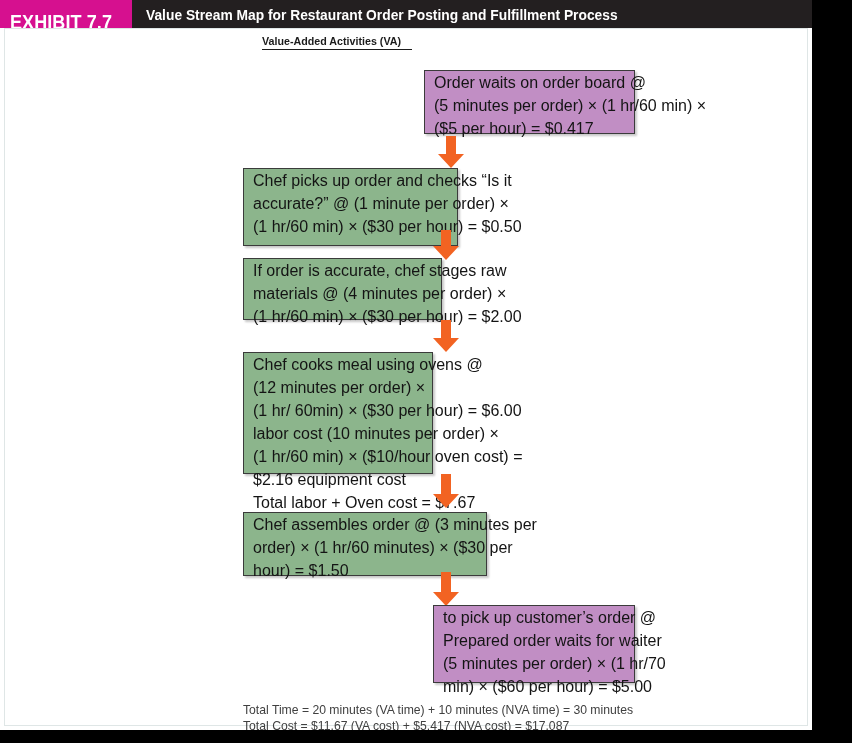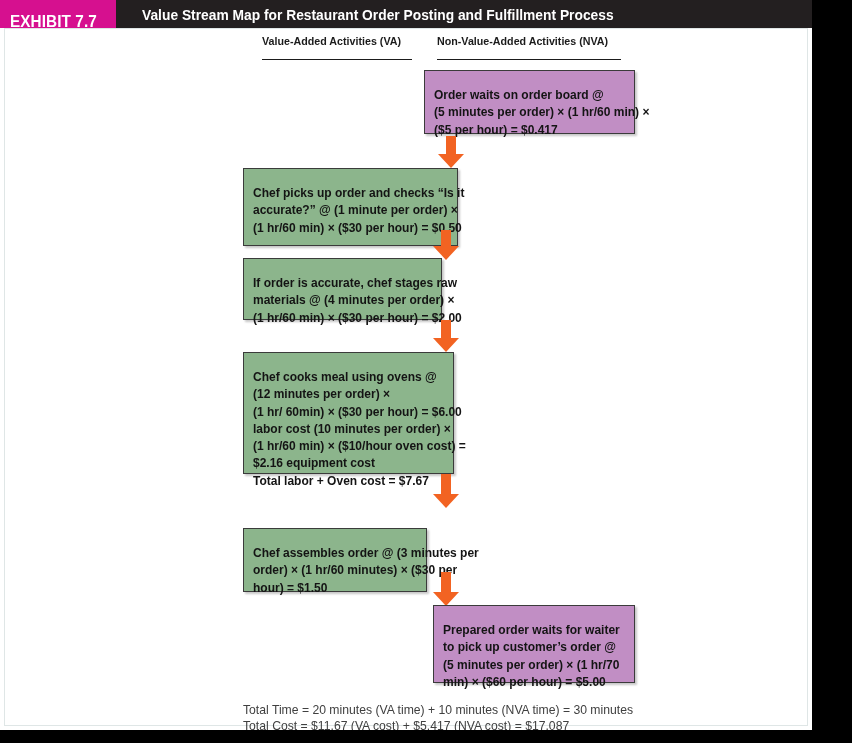--- a/index.html
+++ b/index.html
@@ -48,64 +48,64 @@
     height: 28px;
     background: #231f20;
     display: flex;
     align-items: stretch;
   }
 
   .exhibit-badge {
     background: #d6108f;
     color: #ffffff;
     font-weight: bold;
-    font-size: 17px;
+    font-size: 20px;
     letter-spacing: 0.1px;
     display: flex;
     align-items: center;
     padding: 16px 9px 0 10px;
     font-stretch: condensed;
     transform-origin: left center;
   }
 
   .exhibit-badge span { display: block; transform: scaleX(0.9); transform-origin: left center; }
 
   .title-text {
     color: #ffffff;
     font-size: 15px;
     font-weight: bold;
     display: flex;
     align-items: center;
-    padding-left: 26px;
+    padding-left: 14px;
   }
   .title-text span { display: block; transform: scaleX(0.92); transform-origin: left center; }
 
   
   .col-header {
     position: absolute;
     font-size: 11.5px;
     font-weight: bold;
     color: #1b1b1b;
     white-space: nowrap;
     border-bottom: 1.6px solid #1b1b1b;
-    padding-bottom: 12px;
+    padding-bottom: 2px;
   }
   .col-header span { display: block; transform: scaleX(0.93); transform-origin: left center; }
 
   #col-header-va  { left: 262px; top: 35px; }
   #col-header-nva { left: 437px; top: 35px; }
 
   
   .pbox {
     position: absolute;
     border: 1.6px solid #3b3b3b;
     box-shadow: 2px 2px 2px rgba(0,0,0,0.22);
-    padding: 16px 8px 7px 9px;
-    font-size: 12px;
-    font-weight: bold;
+    padding: 0 8px 7px 9px;
+    font-size: 16px;
+    font-weight: normal;
     color: #141414;
     line-height: 1.44;
   }
   .pbox.green  { background: #8cb58c; }
   .pbox.purple { background: #c18ec4; }
 
   .pbox .line { white-space: nowrap; }
 
   
   .arrow {
@@ -174,23 +174,20 @@
       <div class="title-text">
         <span>Value Stream Map for Restaurant Order Posting and Fulfillment Process</span>
       </div>
     </div>
 
     <div class="page-inner-frame"></div>
 
     <div class="col-header" id="col-header-va">
       <span>Value-Added Activities (VA)</span>
     </div>
-    <div class="col-header" id="col-header-nva">
-      <span>Non-Value-Added Activities (NVA)</span>
-    </div>
 
     <div class="pbox purple" style="left:424px; top:70px; width:211px; height:64px;">
       <div class="line">Order waits on order board @</div>
       <div class="line">(5  minutes per order) × (1 hr/60 min) ×</div>
       <div class="line">($5 per hour) = $0.417</div>
     </div>
 
     <div class="arrow" style="left:438px; top:136px; height:32px;">
       <div class="shaft" style="height:20px;"></div>
       <div class="head" style="top:18px;"></div>
@@ -211,49 +208,49 @@
       <div class="line">If order is accurate, chef stages raw</div>
       <div class="line">materials @ (4 minutes per order) ×</div>
       <div class="line">(1 hr/60 min) × ($30 per hour) = $2.00</div>
     </div>
 
     <div class="arrow" style="left:433px; top:320px; height:32px;">
       <div class="shaft" style="height:20px;"></div>
       <div class="head" style="top:18px;"></div>
     </div>
 
-    <div class="pbox green" style="left:243px; top:352px; width:211px; height:122px;">
+    <div class="pbox green" style="left:243px; top:352px; width:190px; height:122px;">
       <div class="line">Chef cooks meal using ovens @</div>
       <div class="line">(12 minutes per order) ×</div>
       <div class="line">(1 hr/ 60min) × ($30 per hour) = $6.00</div>
       <div class="line">labor cost (10 minutes per order) ×</div>
       <div class="line">(1 hr/60 min) × ($10/hour oven cost) =</div>
       <div class="line">$2.16 equipment cost</div>
       <div class="line">Total labor + Oven cost = $7.67</div>
     </div>
 
     <div class="arrow" style="left:433px; top:474px; height:34px;">
       <div class="shaft" style="height:22px;"></div>
       <div class="head" style="top:20px;"></div>
     </div>
 
-    <div class="pbox green" style="left:243px; top:528px; width:184px; height:64px;">
+    <div class="pbox green" style="left:243px; top:512px; width:244px; height:64px;">
       <div class="line">Chef assembles order @ (3 minutes per</div>
       <div class="line">order) × (1 hr/60 minutes) × ($30 per</div>
       <div class="line">hour) = $1.50</div>
     </div>
 
     <div class="arrow" style="left:433px; top:572px; height:34px;">
       <div class="shaft" style="height:22px;"></div>
       <div class="head" style="top:20px;"></div>
     </div>
 
     <div class="pbox purple" style="left:433px; top:605px; width:202px; height:78px;">
+      <div class="line">to pick up customer’s order @</div>
       <div class="line">Prepared order waits for waiter</div>
-      <div class="line">to pick up customer’s order @</div>
       <div class="line">(5 minutes per order) × (1 hr/70</div>
       <div class="line">min) × ($60 per hour) = $5.00</div>
     </div>
 
     <div class="totals">
       <div>Total Time = 20 minutes (VA time) + 10 minutes (NVA time) = 30 minutes</div>
       <div>Total Cost = $11.67 (VA cost) + $5.417 (NVA cost) = $17.087</div>
     </div>
 
   </div>

